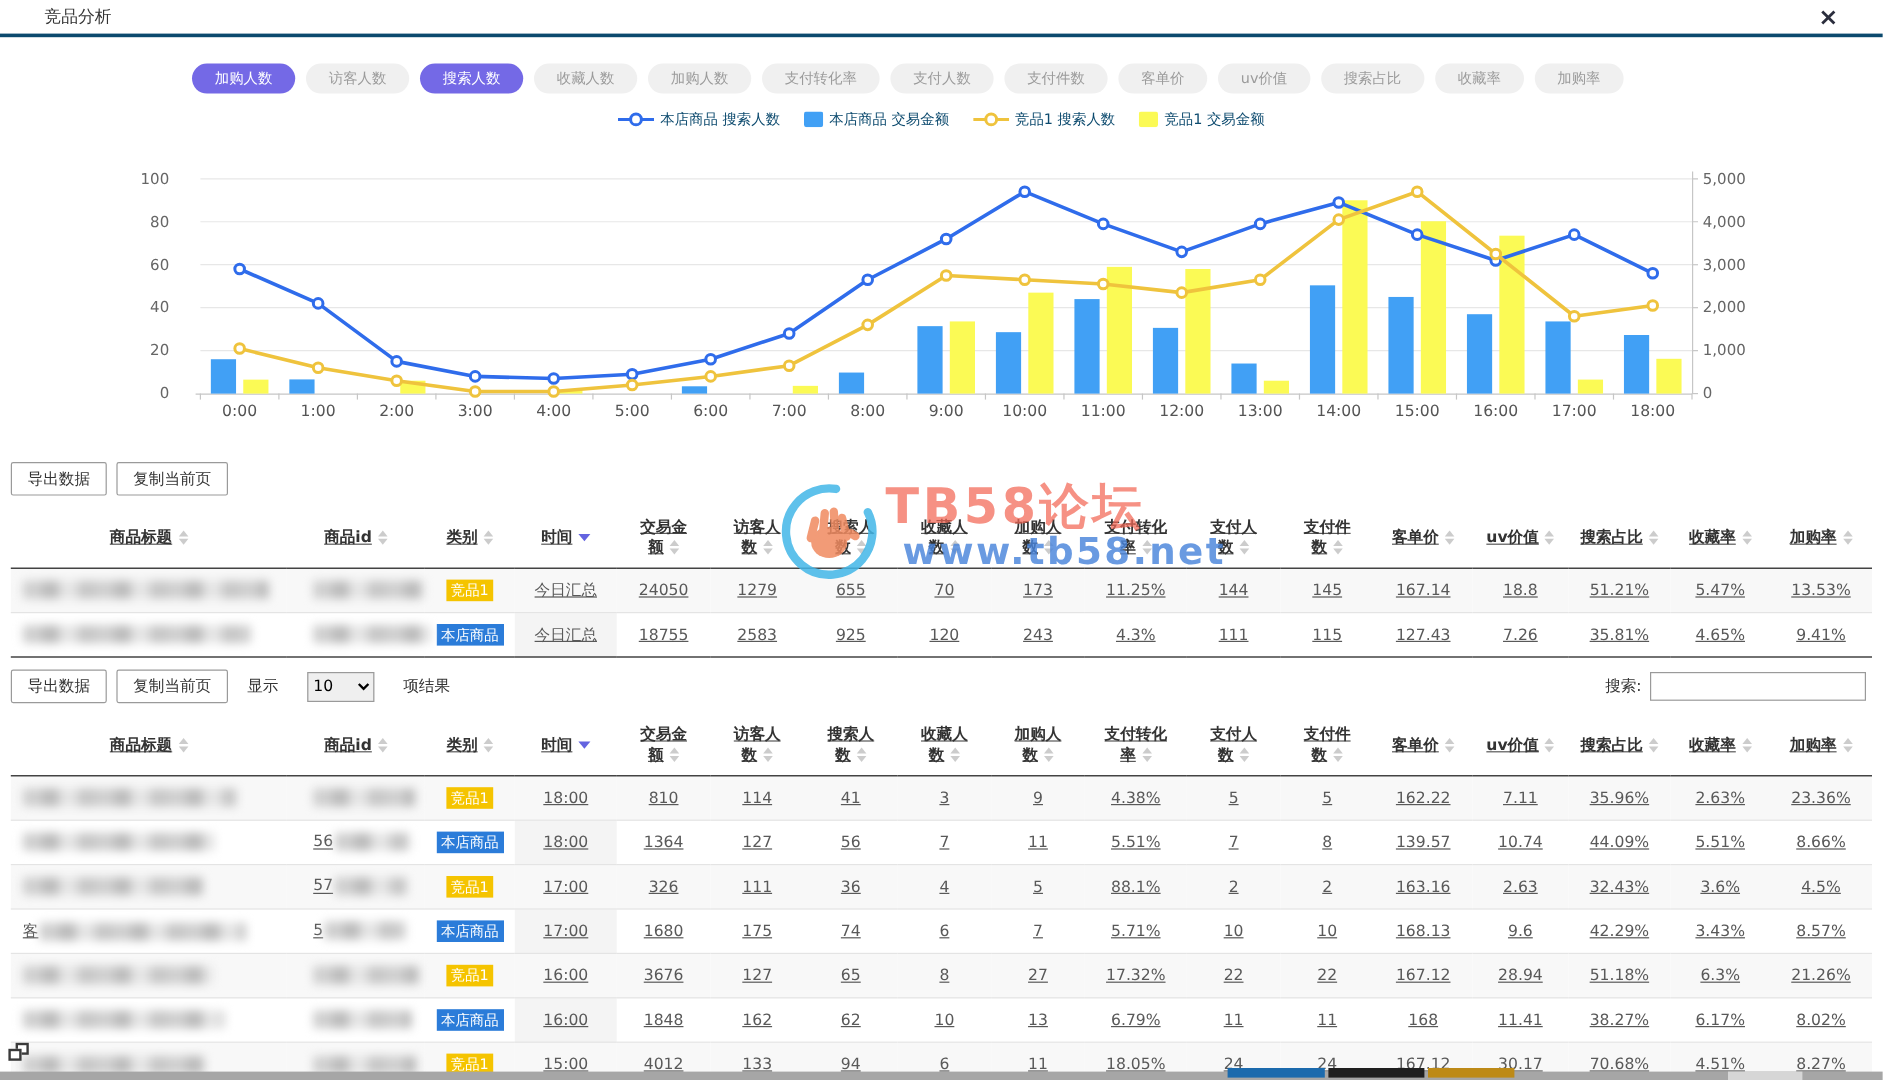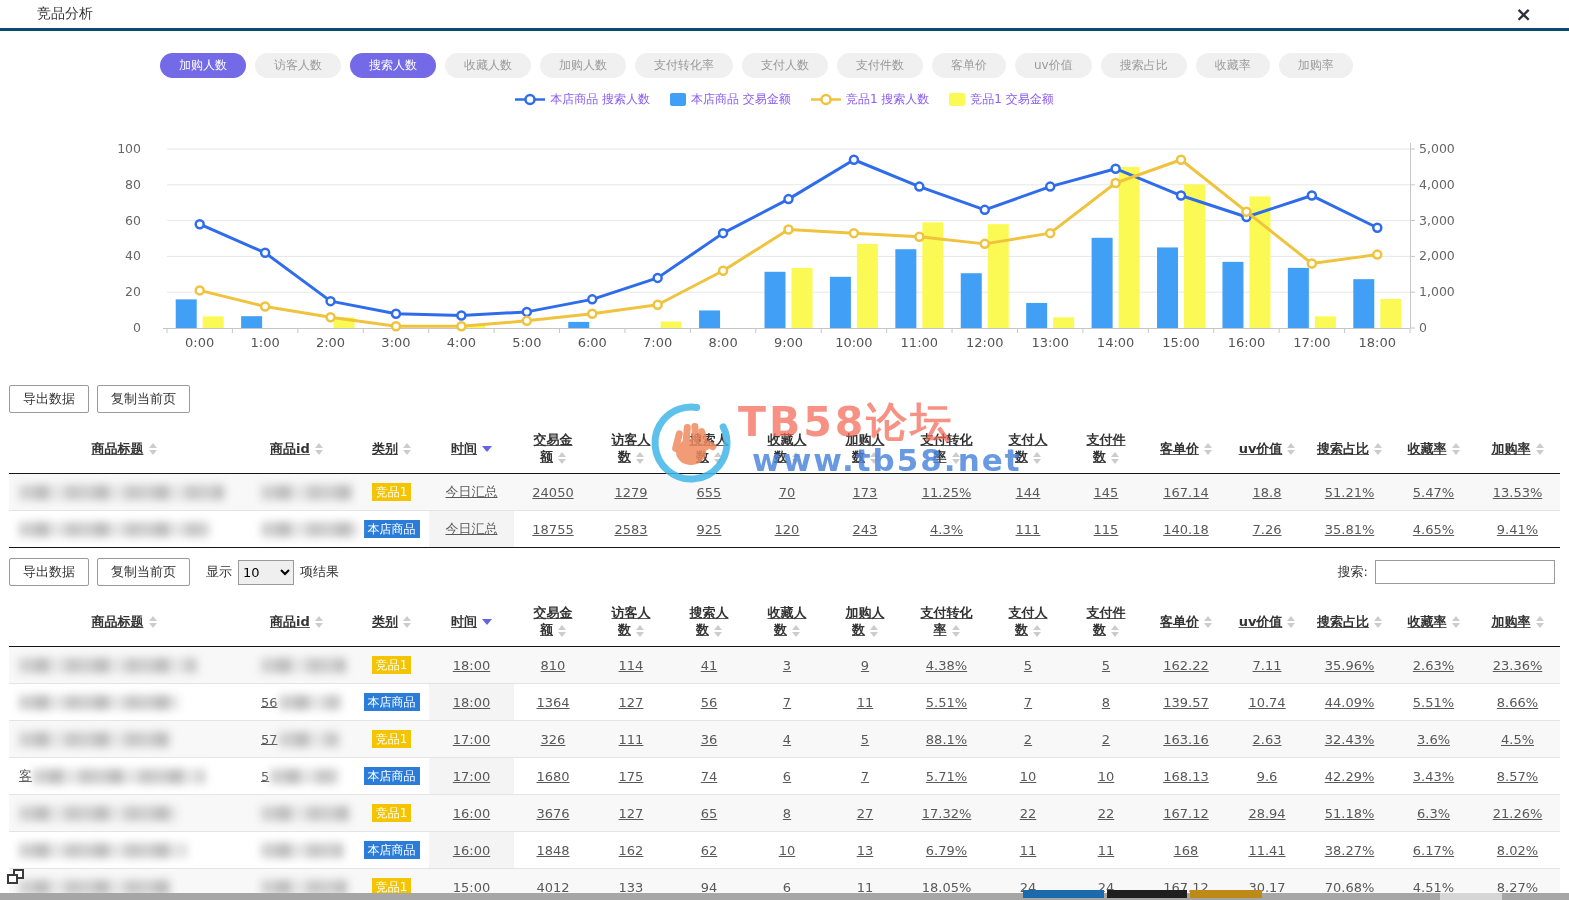--- a/index.html
+++ b/index.html
@@ -15,32 +15,32 @@
   .hdr-title { font-size:14px; color:#333; }
   .hdr-close { font-size:20px; color:#2b2e3d; cursor:pointer; line-height:1; font-weight:bold; }
   
   .filters { display:flex; gap:9px; margin:22px 0 0 160px; }
   .pill { height:25px; line-height:25px; padding:0 19px; border-radius:13px; border:none;
           background:#f0f0f0; color:#9b9b9b; font-size:12px; cursor:pointer; white-space:nowrap;
           font-family:inherit; }
   .pill.sel { background:#7469e6; color:#fff; }
   
   .legend { display:flex; justify-content:center; align-items:center; gap:20px;
-            margin-top:13px; height:16px; font-size:12px; color:#8b5cf6; }
+            margin-top:13px; height:16px; font-size:12px; color:#0c4a6e; }
   .lg-item { display:flex; align-items:center; gap:5px; cursor:pointer; }
   .lg-mk { display:flex; align-items:center; }
   
   .chart-wrap { margin-top:26px; }
   #chart-svg { display:block; }
   
   .actions { display:flex; align-items:center; gap:8px; margin:20px 0 10px 9px; }
   .actions2 { margin-top:10px; }
   .btn { border:1px solid #9a9a9a; background:#fff; padding:4px 13px; font-size:13px;
          color:#333; border-radius:2px; cursor:pointer; font-family:inherit; }
-  .show-group { display:flex; align-items:center; gap:6px; font-size:13px; color:#333; margin-left:8px; }
+  .show-group { display:flex; align-items:center; gap:24px; font-size:13px; color:#333; margin-left:8px; }
   .show-group select { border:1px solid #9a9a9a; height:25px; width:56px; font-size:13px; font-family:inherit; }
   .search-group { margin-left:auto; margin-right:14px; display:flex; align-items:center; gap:7px; font-size:13px; }
   .search-group input { border:1px solid #9a9a9a; height:24px; width:180px; padding:0 5px; font-family:inherit; }
   
   table { border-collapse:collapse; table-layout:fixed; width:1551px; margin:0 9px;
           font-size:13px; color:#595959;text-decoration:underline; }
   th { font-weight:bold; color:#333; padding:8px 1px; vertical-align:middle;
        border-bottom:1px solid #161616; font-size:13px; line-height:17px; text-align:center; }
   td { text-align:center; padding:0 2px; height:37px; border-top:1px solid #e4e4e4; }
   tbody tr.odd td { background:#f8f8f8; }
@@ -354,21 +354,21 @@
         <td><span class="badge" style="background: rgb(43, 124, 217);">本店商品</span></td>
         <td class="tcol">今日汇总</td>
         <td>18755</td>
         <td>2583</td>
         <td>925</td>
         <td>120</td>
         <td>243</td>
         <td>4.3%</td>
         <td>111</td>
         <td>115</td>
-        <td>140.18</td>
+        <td>127.43</td>
         <td>7.26</td>
         <td>35.81%</td>
         <td>4.65%</td>
         <td>9.41%</td>
       </tr>
     </tbody>
   </table>
 
 <div class="actions actions2">
   <button class="btn">导出数据</button>

